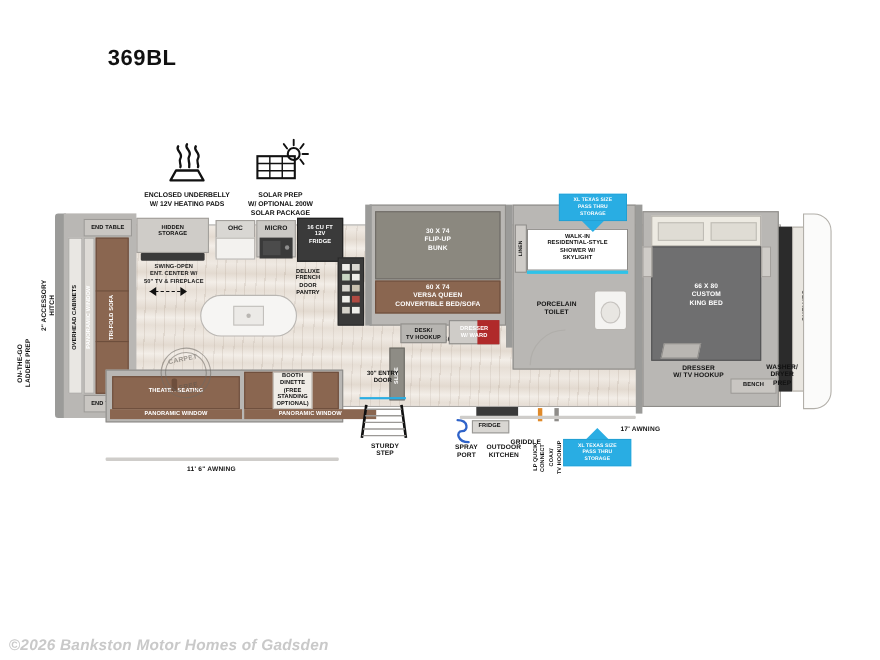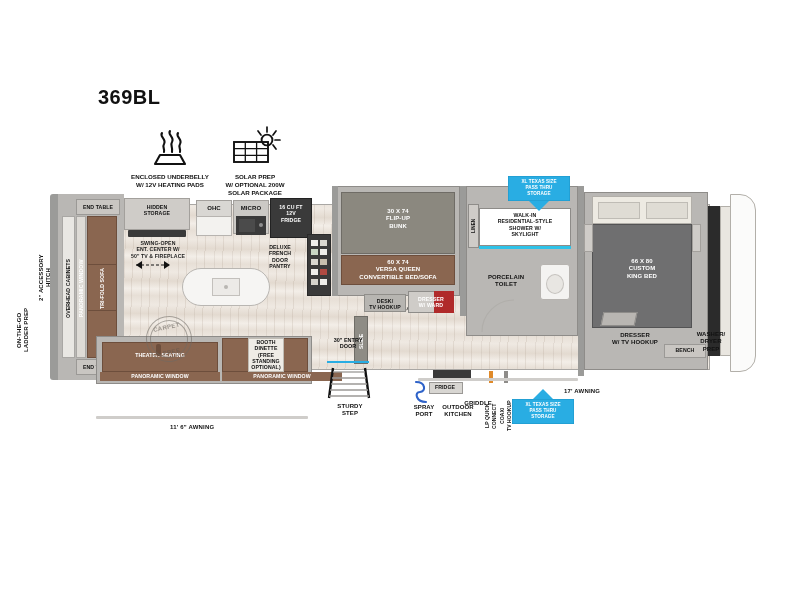--- a/index.html
+++ b/index.html
@@ -8,21 +8,20 @@
     font-family:"Liberation Sans", sans-serif;
     position:relative;overflow:hidden;
   }
   .stage{position:absolute;left:0;top:0;width:800px;height:600px;}
   .abs{position:absolute;}
 
   
   #model-title{
     left:98px;top:42px;font-size:20px;font-weight:bold;color:#111;
     letter-spacing:.5px;
-    margin-top:44px;
   }
 
   
   #footer-copyright{
     left:8px;top:578px;font-size:14px;font-weight:bold;font-style:italic;
     color:#c9c9c9;letter-spacing:.2px;
   }
 
   
   .lbl{
@@ -379,14 +378,15 @@
   <div class="abs" style="left:504px;top:371px;width:4px;height:12px;background:#8e8c89;"></div>
   <div class="abs lbl vert" style="left:499px;top:392px;height:48px;width:14px;line-height:7px;font-size:5px;">COAX/
 TV HOOKUP</div>
 
   <div class="abs awning-bar" style="left:96px;top:416px;width:212px;"></div>
   <div class="abs awn-txt" style="left:170px;top:424px;">11' 6" AWNING</div>
 
   <div class="abs awning-bar" style="left:418px;top:378px;width:160px;"></div>
   <div class="abs awn-txt" style="left:564px;top:388px;">17' AWNING</div>
 
+  <div class="abs" id="footer-copyright">©2026 Bankston Motor Homes of Gadsden</div>
 
 </div>
 
 </body></html>

